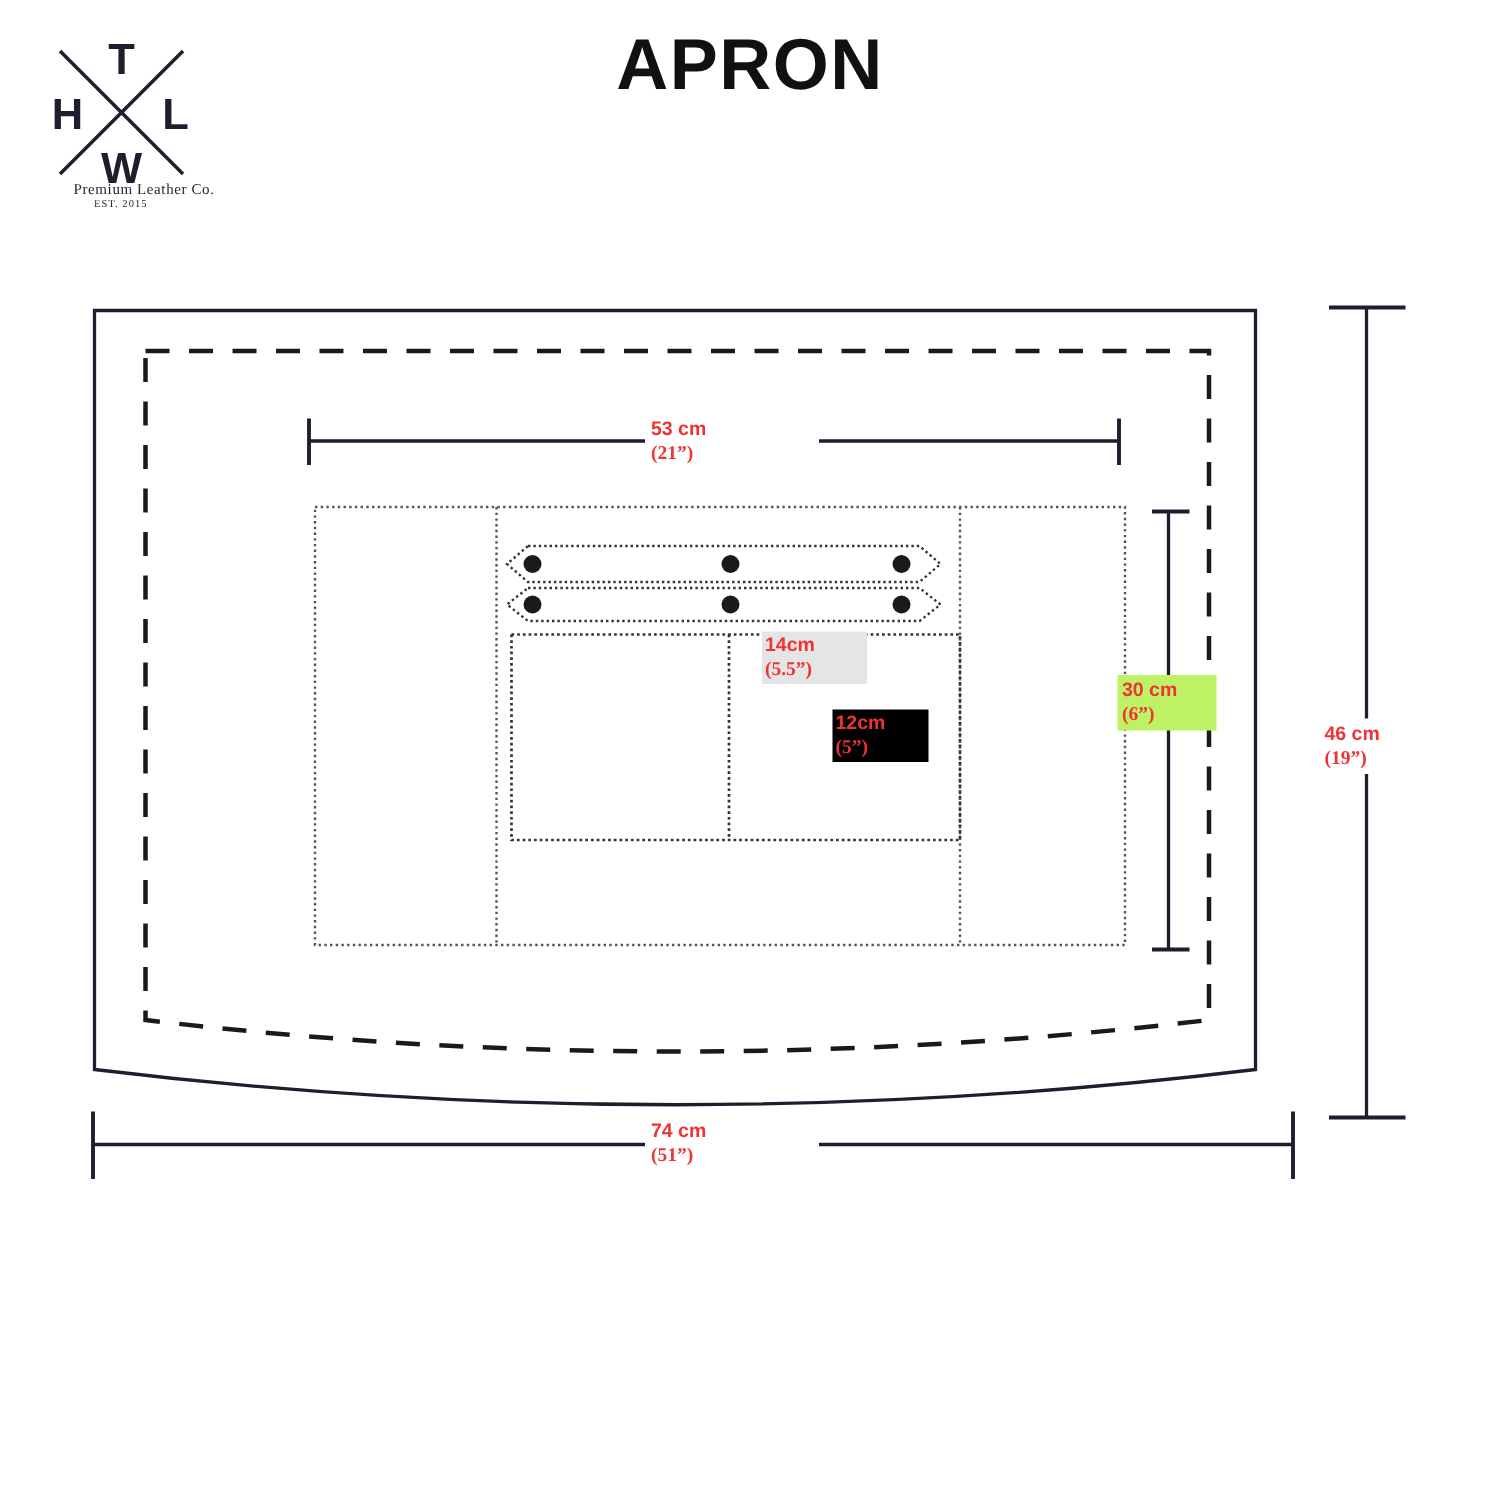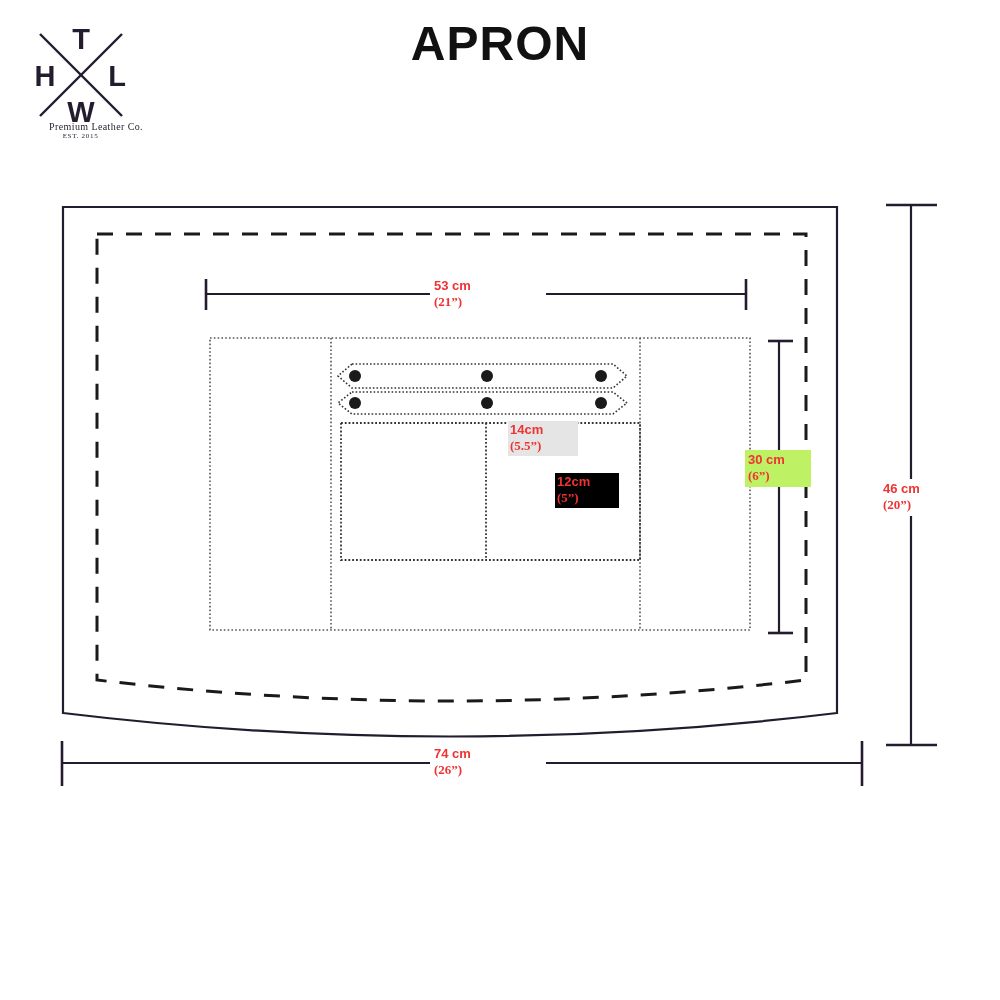--- a/index.html
+++ b/index.html
@@ -181,31 +181,31 @@
 
   </svg>
 
   <div class="dim-label dim-53">
     <span>53 cm</span>
     <span class="line2">(21”)</span>
   </div>
 
   <div class="dim-label dim-74">
     <span>74 cm</span>
-    <span class="line2">(26”)</span>
+    <span class="line2">(51”)</span>
   </div>
 
   <div class="dim-label dim-30">
     <span>30 cm</span>
     <span class="line2">(6”)</span>
   </div>
 
   <div class="dim-label dim-46">
     <span>46 cm</span>
-    <span class="line2">(20”)</span>
+    <span class="line2">(19”)</span>
   </div>
 
   <div class="dim-label dim-14">
     <span>14cm</span>
     <span class="line2">(5.5”)</span>
   </div>
 
   <div class="dim-label dim-12">
     <span>12cm</span>
     <span class="line2">(5”)</span>

